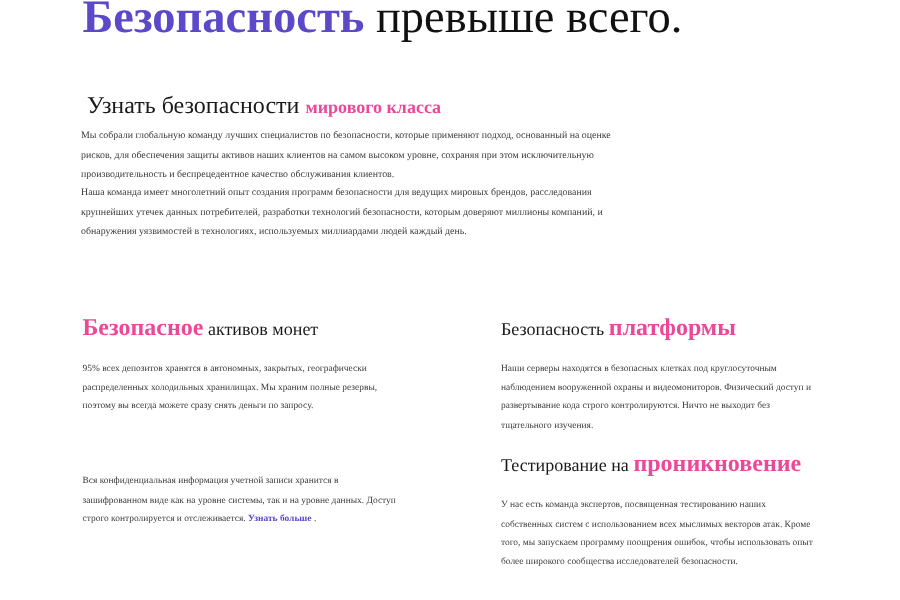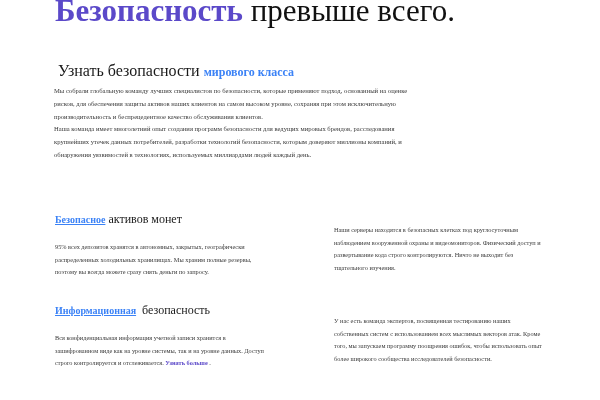--- a/index.html
+++ b/index.html
@@ -3,21 +3,21 @@
 <meta charset="utf-8">
 <style>
   html, body { margin: 0; padding: 0; }
   body {
     width: 600px; height: 400px; overflow: hidden;
     background: #ffffff;
     font-family: "Liberation Serif", "DejaVu Serif", serif;
     color: #1a1a1a;
     position: relative;
   }
-  .accent { color: #3b82f6; font-weight: bold; }
+  .accent { color: #ec4899; font-weight: bold; }
   .hero {
     position: absolute; left: 55px; top: -9px;
     font-size: 31px; line-height: 40px; white-space: nowrap;
     color: #111;
   }
   .hero .accent { color: #5b49c9; }
   .team-title {
     position: absolute; left: 58px; top: 61px;
     font-size: 16px; line-height: 20px; white-space: nowrap;
   }
@@ -25,21 +25,21 @@
   .team-body {
     position: absolute; left: 54px; top: 85px; width: 360px;
     font-size: 6.6px; line-height: 12.8px; color: #3a3a3a;
   }
   .team-body p { margin: 0; }
   .feature { position: absolute; width: 210px; }
   .feature h3 {
     margin: 0; font-weight: normal; font-size: 12px; line-height: 16px;
     white-space: nowrap; color: #1a1a1a;
   }
-  .feature h3 .accent { font-size: 10px; text-decoration: underline; }
+  .feature h3 .accent { font-size: 16px; }
   .feature .body {
     margin-top: 13px; font-size: 6.3px; line-height: 12.6px; color: #3a3a3a;
   }
   .link { color: #5a47c8; font-weight: bold; text-decoration: none; }
   #f1 { left: 55px; top: 211px; }
   #f2 { left: 334px; top: 211px; }
   #f3 { left: 55px; top: 302px; }
   #f4 { left: 334px; top: 302px; }
 </style>
 </head>
@@ -57,23 +57,24 @@
   <p>Мы собрали глобальную команду лучших специалистов по безопасности, которые применяют подход, основанный на оценке рисков, для обеспечения защиты активов наших клиентов на самом высоком уровне, сохраняя при этом исключительную производительность и беспрецедентное качество обслуживания клиентов.</p>
   <p>Наша команда имеет многолетний опыт создания программ безопасности для ведущих мировых брендов, расследования крупнейших утечек данных потребителей, разработки технологий безопасности, которым доверяют миллионы компаний, и обнаружения уязвимостей в технологиях, используемых миллиардами людей каждый день.</p>
 </div>
 
 <div class="feature" id="f1">
   <h3><span class="accent">Безопасное</span><span> активов монет</span></h3>
   <div class="body">95% всех депозитов хранятся в автономных, закрытых, географически распределенных холодильных хранилищах. Мы храним полные резервы, поэтому вы всегда можете сразу снять деньги по запросу.</div>
 </div>
 
 <div class="feature" id="f2">
+  <h3><span>Безопасность </span><span class="accent">платформы</span></h3>
   <div class="body">Наши серверы находятся в безопасных клетках под круглосуточным наблюдением вооруженной охраны и видеомониторов. Физический доступ и развертывание кода строго контролируются. Ничто не выходит без тщательного изучения.</div>
 </div>
 
 <div class="feature" id="f3">
-  <h3><span class="accent">Информационная</span><span style="white-space:pre;">  безопасность</span></h3>
   <div class="body"><span>Вся конфиденциальная информация учетной записи хранится в зашифрованном виде как на уровне системы, так и на уровне данных. Доступ строго контролируется и отслеживается. </span><a class="link" href="#">Узнать больше</a><span> .</span></div>
 </div>
 
 <div class="feature" id="f4">
+  <h3><span>Тестирование на </span><span class="accent">проникновение</span></h3>
   <div class="body">У нас есть команда экспертов, посвященная тестированию наших собственных систем с использованием всех мыслимых векторов атак. Кроме того, мы запускаем программу поощрения ошибок, чтобы использовать опыт более широкого сообщества исследователей безопасности.</div>
 </div>
 
 </body></html>

